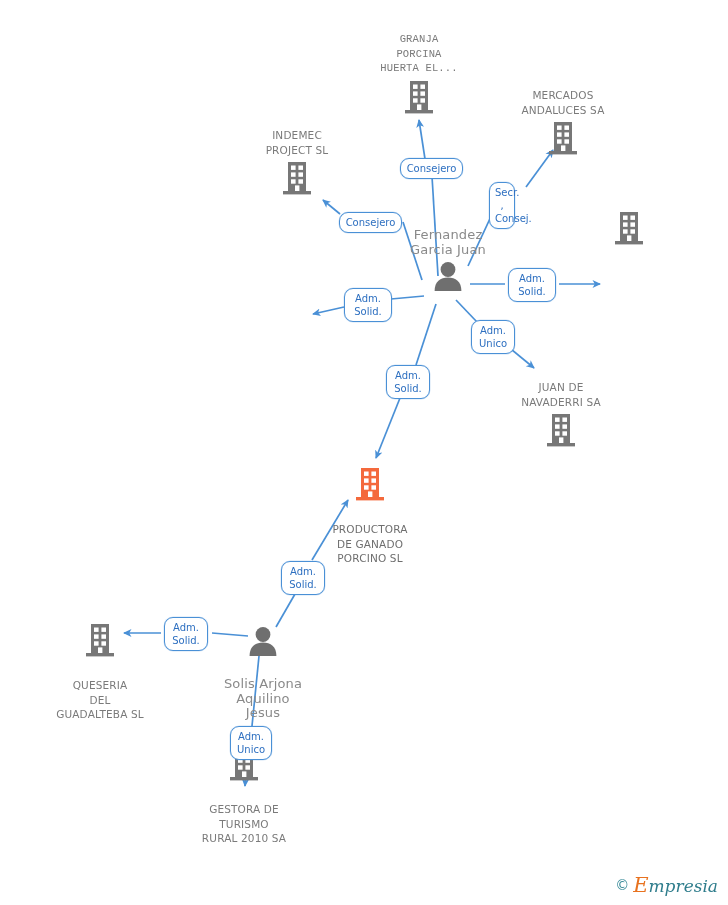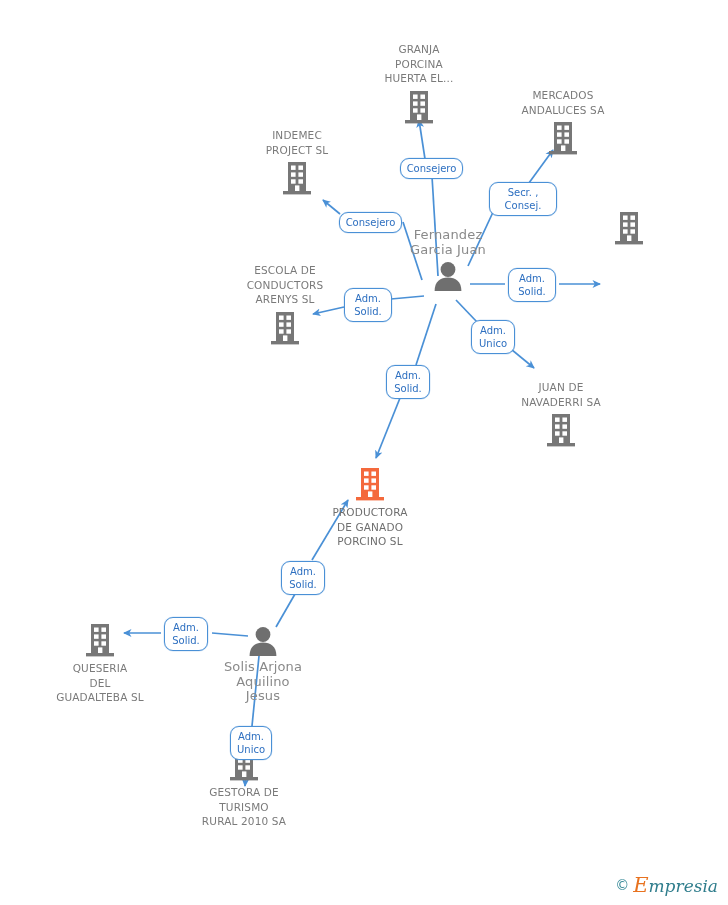--- a/index.html
+++ b/index.html
@@ -35,21 +35,21 @@
     text-align: center;
     z-index: 3;
   }
   .node .glyph {
     display: block;
     margin: 0 auto;
     line-height: 0;
   }
   .node .caption {
     display: block;
-    margin-top: 3px;
+    margin-top: 20px;
     font-size: 10.5px;
     line-height: 14.5px;
     color: #767676;
     letter-spacing: 0.15px;
     white-space: pre-line;
   }
   .node.company .caption {
     color: #7a7a7a;
   }
   .node.focus .caption {
@@ -147,21 +147,21 @@
       <path d="M 312,560 L 348,500" marker-end="url(#arrow)"></path>
 
       <path d="M 248,636 L 212,633"></path>
       <path d="M 161,633 L 124,633" marker-end="url(#arrow)"></path>
 
       <path d="M 259,656 L 252,726"></path>
       <path d="M 247,758 L 245,786" marker-end="url(#arrow)"></path>
     </g>
   </svg>
 
-  <div class="node company" style="left:419px; top:42px;">
+  <div class="node company" style="left:419px; top:32px;font-family:Liberation Mono, monospace;">
     <span class="caption above">GRANJA
 PORCINA
 HUERTA EL...</span>
     <span class="glyph">
       <svg width="34" height="36" viewBox="0 0 34 36" xmlns="http://www.w3.org/2000/svg">
         <rect x="8" y="2" width="18" height="29" fill="#777777"></rect>
         <rect x="11" y="5.5" width="4.6" height="4.4" fill="#ffffff"></rect>
         <rect x="18.4" y="5.5" width="4.6" height="4.4" fill="#ffffff"></rect>
         <rect x="11" y="12.4" width="4.6" height="4.4" fill="#ffffff"></rect>
         <rect x="18.4" y="12.4" width="4.6" height="4.4" fill="#ffffff"></rect>
@@ -218,38 +218,20 @@
         <rect x="11" y="12.4" width="4.6" height="4.4" fill="#ffffff"></rect>
         <rect x="18.4" y="12.4" width="4.6" height="4.4" fill="#ffffff"></rect>
         <rect x="11" y="19.3" width="4.6" height="4.4" fill="#ffffff"></rect>
         <rect x="18.4" y="19.3" width="4.6" height="4.4" fill="#ffffff"></rect>
         <rect x="15" y="25.4" width="4.4" height="5.6" fill="#ffffff"></rect>
         <rect x="3" y="31" width="28" height="3.4" fill="#777777"></rect>
       </svg>
     </span>
   </div>
 
-  <div class="node company" style="left:285px; top:263px;">
-    <span class="caption above">ESCOLA DE
-CONDUCTORS
-ARENYS SL</span>
-    <span class="glyph">
-      <svg width="34" height="36" viewBox="0 0 34 36" xmlns="http://www.w3.org/2000/svg">
-        <rect x="8" y="2" width="18" height="29" fill="#777777"></rect>
-        <rect x="11" y="5.5" width="4.6" height="4.4" fill="#ffffff"></rect>
-        <rect x="18.4" y="5.5" width="4.6" height="4.4" fill="#ffffff"></rect>
-        <rect x="11" y="12.4" width="4.6" height="4.4" fill="#ffffff"></rect>
-        <rect x="18.4" y="12.4" width="4.6" height="4.4" fill="#ffffff"></rect>
-        <rect x="11" y="19.3" width="4.6" height="4.4" fill="#ffffff"></rect>
-        <rect x="18.4" y="19.3" width="4.6" height="4.4" fill="#ffffff"></rect>
-        <rect x="15" y="25.4" width="4.4" height="5.6" fill="#ffffff"></rect>
-        <rect x="3" y="31" width="28" height="3.4" fill="#777777"></rect>
-      </svg>
-    </span>
-  </div>
 
   <div class="node person" style="left:448px; top:228px;">
     <span class="caption above">Fernandez
 Garcia Juan</span>
     <span class="glyph">
       <svg width="30" height="32" viewBox="0 0 30 32" xmlns="http://www.w3.org/2000/svg">
         <circle cx="15" cy="9.5" r="7.4" fill="#6f6f6f"></circle>
         <path d="M 1.6 31 C 1.6 21.6 7.4 17.6 15 17.6 C 22.6 17.6 28.4 21.6 28.4 31 Z" fill="#6f6f6f"></path>
       </svg>
     </span>
@@ -339,21 +321,21 @@
     </span>
     <span class="caption">GESTORA DE
 TURISMO
 RURAL 2010 SA</span>
   </div>
 
   <div class="rel" style="left:400px; top:158px; width:63px;">Consejero</div>
 
   <div class="rel" style="left:339px; top:212px; width:63px;">Consejero</div>
 
-  <div class="rel" style="left:489px; top:182px; width:68px;">Secr. ,
+  <div class="rel" style="left:489px; top:182px; width:26px;">Secr. ,
 Consej.</div>
 
   <div class="rel" style="left:508px; top:268px; width:48px;">Adm.
 Solid.</div>
 
   <div class="rel" style="left:344px; top:288px; width:48px;">Adm.
 Solid.</div>
 
   <div class="rel" style="left:471px; top:320px; width:44px;">Adm.
 Unico</div>

